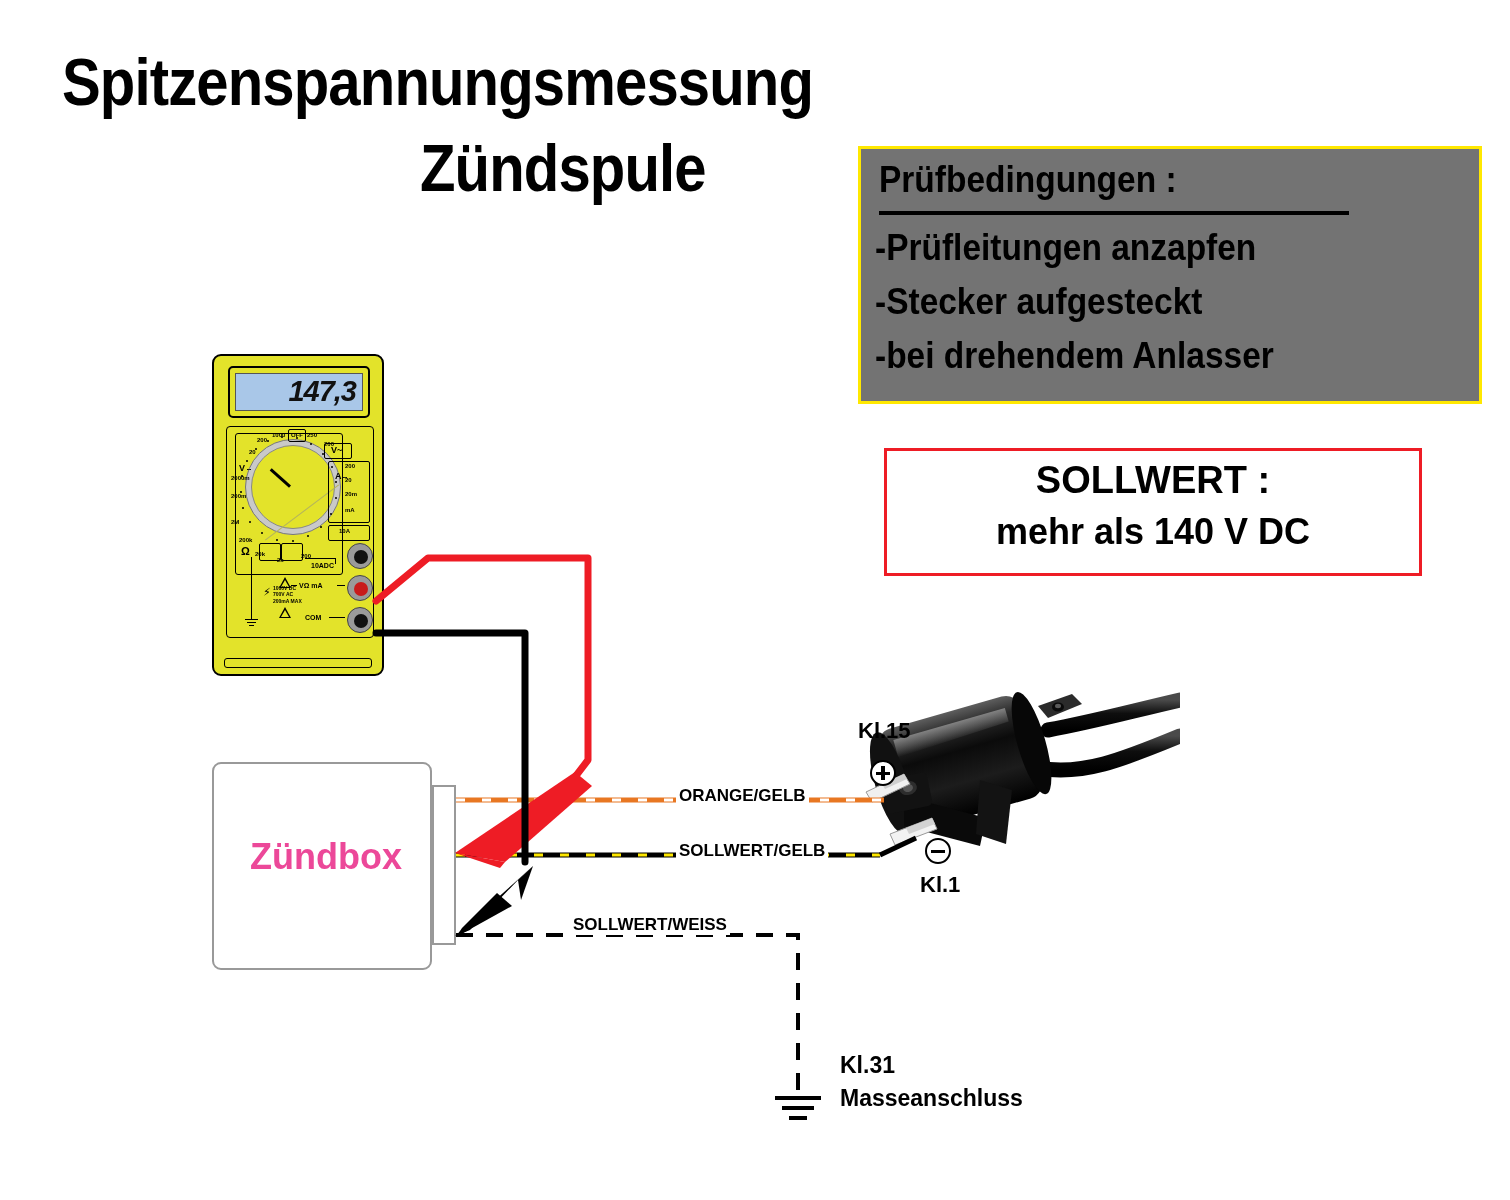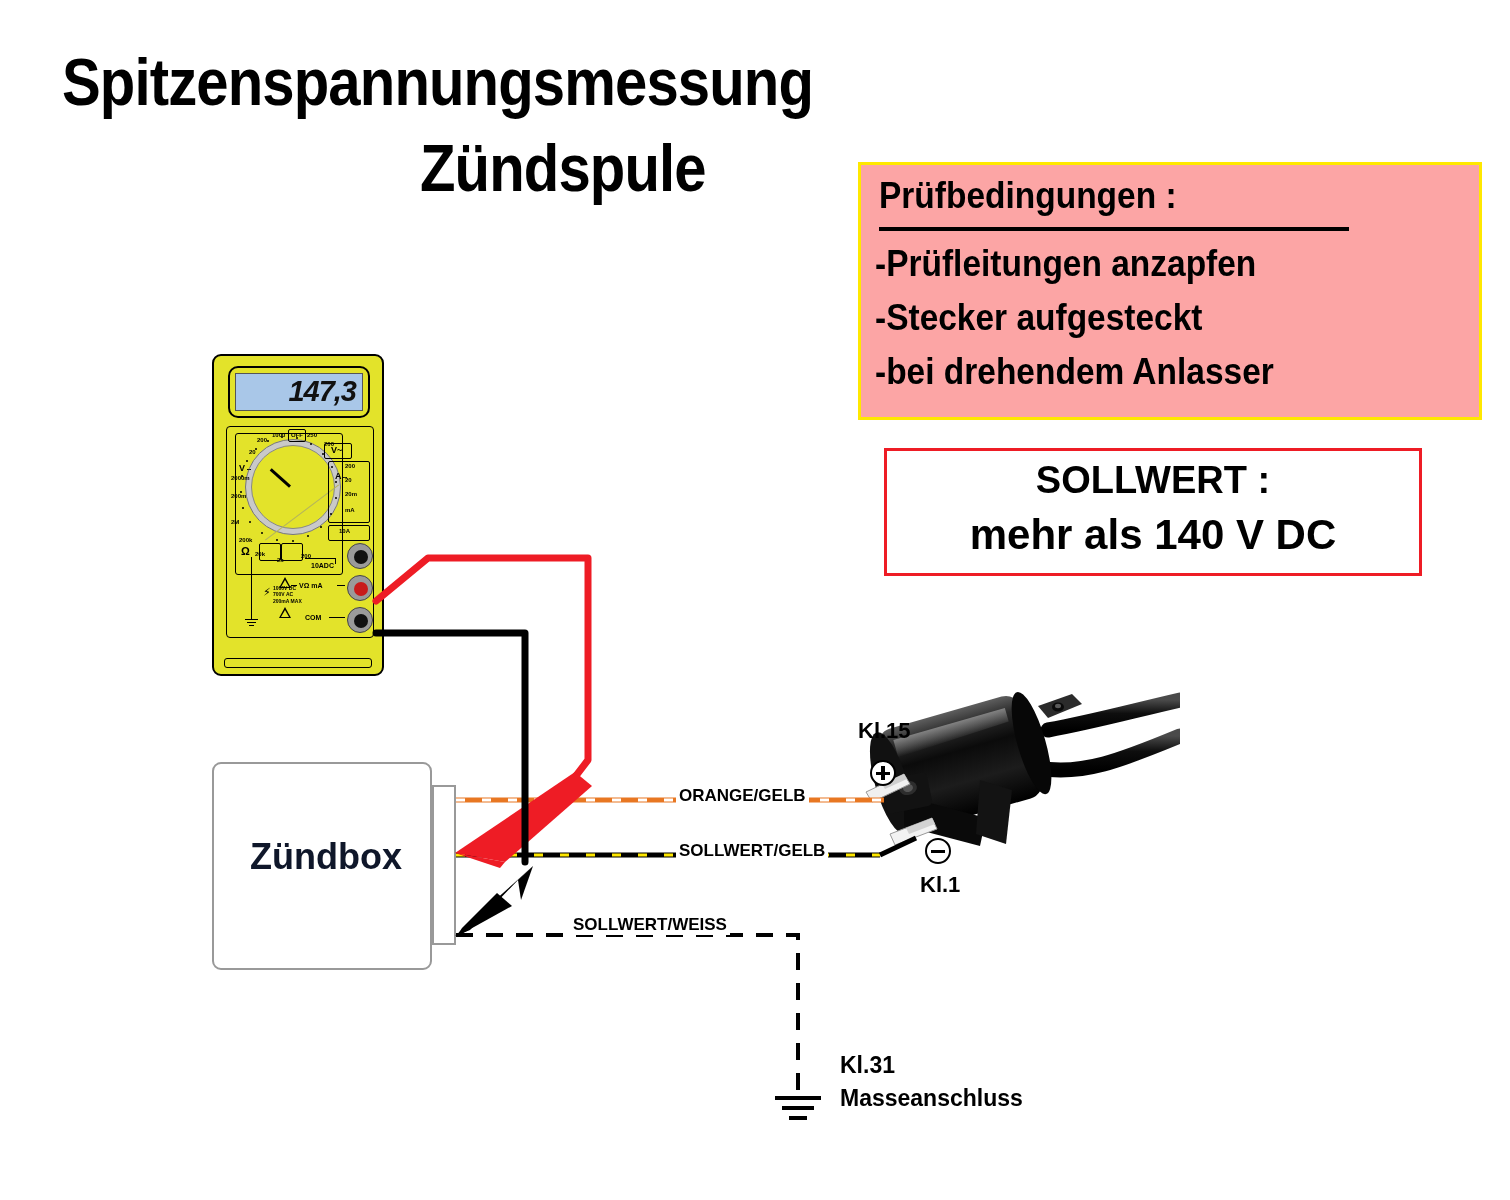--- a/index.html
+++ b/index.html
@@ -9,39 +9,39 @@
   .abs{position:absolute;}
 
   
   #title-line1{left:62px;top:44px;font-size:66px;font-weight:bold;color:#000;
        letter-spacing:-1px;transform:scaleX(0.88);transform-origin:left top;white-space:nowrap;}
   #title-line2{left:420px;top:130px;font-size:66px;font-weight:bold;color:#000;
        letter-spacing:-1px;transform:scaleX(0.88);transform-origin:left top;white-space:nowrap;}
 
   
   #conditions-box{left:858px;top:146px;width:624px;height:258px;
-       border:3px solid #ffe800;background:#fca5a5;box-sizing:border-box;margin-top:16px;}
+       border:3px solid #ffe800;background:#737373;box-sizing:border-box;}
   #conditions-title{position:absolute;left:18px;top:10px;font-size:36px;font-weight:bold;
        transform:scaleX(0.93);transform-origin:left top;white-space:nowrap;}
   #conditions-rule{position:absolute;left:18px;top:62px;width:470px;height:4px;background:#000;}
   .cond-item{position:absolute;left:14px;font-size:36px;font-weight:bold;
        transform:scaleX(0.93);transform-origin:left top;white-space:nowrap;}
   #cond0{top:78px;} #cond1{top:132px;} #cond2{top:186px;}
 
   
   #spec-box{left:884px;top:448px;width:538px;height:128px;
        border:3px solid #ee1c25;background:#fff;box-sizing:border-box;text-align:center;}
   #spec-title{position:absolute;left:0;right:0;top:8px;font-size:38px;font-weight:bold;}
-  #spec-value{position:absolute;left:0;right:0;top:60px;font-size:42px;font-weight:bold;}
+  #spec-value{position:absolute;left:0;right:0;top:60px;font-size:36px;font-weight:bold;}
 
   
   #multimeter{left:212px;top:354px;width:172px;height:322px;
        background:#e3e32a;border:2px solid #000;border-radius:9px;box-sizing:border-box;}
   #mm-screen-bezel{position:absolute;left:14px;top:10px;width:142px;height:52px;
-       background:#e3e32a;border:2px solid #000;border-radius:10px;box-sizing:border-box;}
+       background:#e3e32a;border:2px solid #000;border-radius:5px;box-sizing:border-box;}
   #mm-lcd{position:absolute;left:5px;top:5px;right:5px;bottom:5px;background:#a9c7e8;
        border:1px solid #555;box-sizing:border-box;}
   #mm-display{position:absolute;right:6px;top:1px;font-size:29px;font-weight:bold;
        font-style:italic;color:#111;letter-spacing:-1px;}
   #mm-panel{position:absolute;left:12px;top:70px;width:148px;height:212px;
        border:1px solid #000;border-radius:4px;box-sizing:border-box;}
   #mm-dialplate{position:absolute;left:8px;top:6px;width:108px;height:142px;
        border:1px solid #000;border-radius:3px;box-sizing:border-box;}
   #mm-dial-outer{position:absolute;left:18px;top:12px;width:96px;height:96px;border-radius:50%;
        background:#c9c9c9;border:1px solid #777;box-sizing:border-box;}
@@ -85,21 +85,21 @@
   #mm-gnd-vline{position:absolute;left:24px;top:130px;width:1px;height:50px;background:#000;}
   #mm-bolt{position:absolute;left:36px;top:160px;font-size:11px;font-weight:bold;color:#000;line-height:1;}
   #mm-rating{position:absolute;left:46px;top:158px;font-size:5px;font-weight:bold;line-height:1.25;}
   #mm-footstrip{position:absolute;left:10px;bottom:6px;right:10px;height:10px;
        border:1px solid #000;border-radius:3px;box-sizing:border-box;}
 
   
   #zuendbox{left:212px;top:762px;width:220px;height:208px;background:#fff;
        border:2px solid #999;border-radius:9px;box-sizing:border-box;}
   #zuendbox-label{position:absolute;left:8px;right:0;top:72px;text-align:center;
-       font-size:36px;font-weight:bold;color:#0f172a;}
+       font-size:36px;font-weight:bold;color:#ec4899;}
   #zuendbox-connector{left:432px;top:785px;width:24px;height:160px;background:#fff;
        border:2px solid #999;box-sizing:border-box;}
 
   
   #wire-layer{left:0;top:0;width:1510px;height:1200px;pointer-events:none;}
 
   
   .wire-label{position:absolute;font-size:17px;font-weight:bold;color:#000;
        background:#fff;padding:0 3px;white-space:nowrap;}
   #label-orange-weiss{left:676px;top:786px;}

